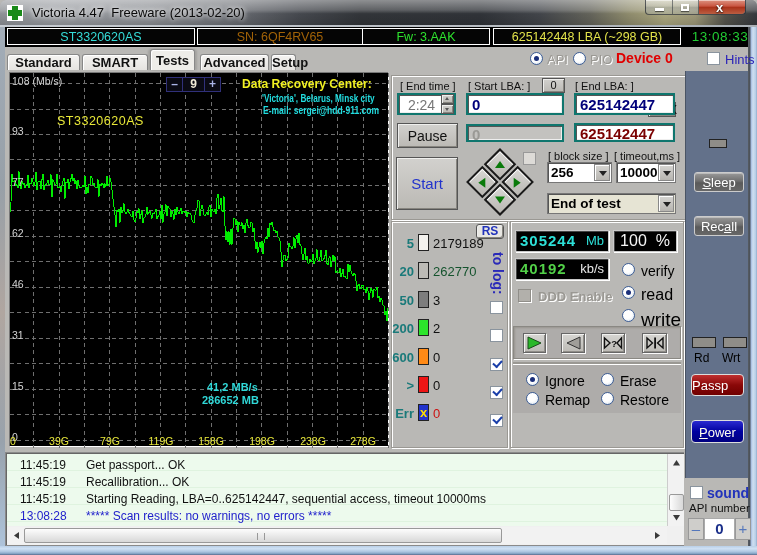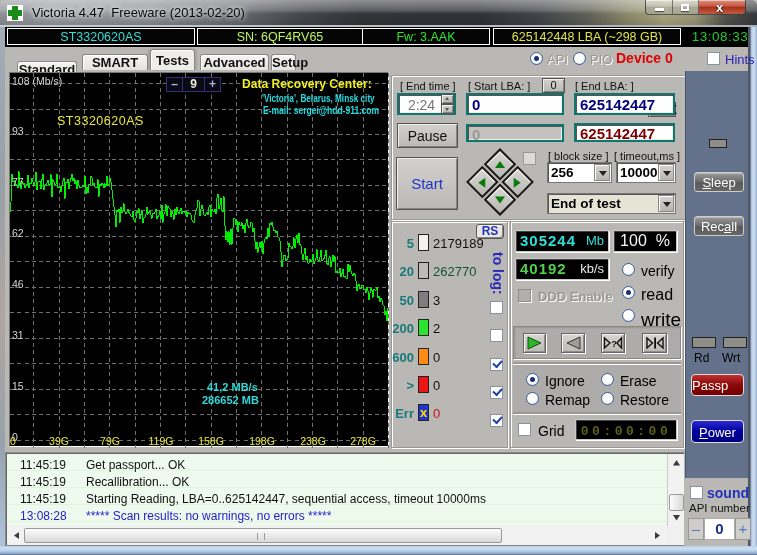--- a/index.html
+++ b/index.html
@@ -21,21 +21,21 @@
   background:linear-gradient(180deg,#dd9280 0%,#c85440 45%,#a93018 50%,#bb5e42 100%); }
 #glyph-min { position:absolute; left:50%; top:8px; width:9px; height:3px; margin-left:-4px; background:#fff; box-shadow:0 1px 1px rgba(0,0,0,.6); }
 #glyph-max { position:absolute; left:50%; top:4px; width:8px; height:7px; margin-left:-4px; border:2px solid #fff; box-shadow:0 1px 1px rgba(0,0,0,.5); }
 #glyph-x { position:absolute; left:50%; top:0px; margin-left:-6px; color:#fff; font-size:13px; font-weight:bold; text-shadow:0 1px 2px rgba(0,0,0,.85), 0 0 1px rgba(0,0,0,.5); }
 #brd-l { left:0; top:27px; width:5px; height:519px; background:linear-gradient(180deg,#a3adb8,#97a0a8 30%,#b0a6a0 55%,#98a2ac 80%,#aec3da); }
 #brd-r { left:748px; top:27px; width:9px; height:519px; background:linear-gradient(90deg,#565c63 0px,#4a5058 2px,#a3badf 3px,#cfe0f2 5px,#b4cbe4 8px,#88a5c4 9px); }
 #brd-b { left:0; top:546px; width:757px; height:9px; background:linear-gradient(180deg,#b9cfe7 0%,#cfe1f4 30%,#abc5e0 65%,#84a3c4 85%,#56688a 100%); }
 
 
 #infobar { left:5px; top:27px; width:743px; height:20px; background:#000; }
-.seg { position:absolute; top:1px; height:17px; border:1px solid #fff; background:#050505; color:#bef264; font-size:12.5px; text-align:center; line-height:16px; white-space:pre; }
+.seg { position:absolute; top:1px; height:17px; border:1px solid #fff; background:#050505; color:#a16207; font-size:12.5px; text-align:center; line-height:16px; white-space:pre; }
 
 
 #tabrow { left:5px; top:47px; width:743px; height:23px; background:#b9b8b5; }
 .tab { position:absolute; top:7px; height:16px; background:linear-gradient(180deg,#f5f4f2,#e5e3e0); border:1px solid #888; border-bottom:none; border-radius:3px 3px 0 0; font-size:13px; font-weight:bold; color:#111; text-align:center; padding-top:0px; box-shadow:inset 1px 1px 0 #fff; }
 .tab.active { top:2px; height:21px; padding-top:3px; background:#eeede9; z-index:3; box-shadow:inset 1px 1px 0 #fff, -2px 0 2px rgba(0,0,0,.12), 2px 0 2px rgba(0,0,0,.12); }
 .radio { position:absolute; width:13px; height:13px; border-radius:50%; background:radial-gradient(circle at 42% 38%,#ffffff 45%,#eef3f8 65%,#c5d2de); border:1.5px solid #3d5e96; }
 .radio.sel:before { content:""; position:absolute; left:3px; top:3px; width:5px; height:5px; border-radius:50%; background:#1a2f7a; }
 .cb { position:absolute; width:13px; height:13px; background:#fff; border:1px solid #8a949e; }
 .cb.chk:before { content:""; position:absolute; left:2px; top:1px; width:7px; height:4px; border-left:2px solid #1a3faa; border-bottom:2px solid #1a3faa; transform:rotate(-48deg); }
 
@@ -84,21 +84,21 @@
 
 <div class="abs" id="infobar">
   <div class="seg" style="left:2px; width:188px; color:#35dcd8;">ST3320620AS</div>
   <div class="seg" style="left:192px; width:166px;">SN: 6QF4RV65</div>
   <div class="seg" style="left:357px; width:128px; color:#2ee22e;">Fw: 3.AAK</div>
   <div class="seg" style="left:488px; width:188px; color:#e2e24a;">625142448 LBA (~298 GB)</div>
   <div class="abs" style="left:684px; top:2px; width:62px; font-size:13.5px; color:#22cc33; text-align:center; letter-spacing:0.5px;">13:08:33</div>
 </div>
 
 <div class="abs" id="tabrow">
-  <div class="tab" style="left:12px; width:60px;margin-top:7px;">Standard</div>
+  <div class="tab" style="left:2px; width:73px;">Standard</div>
   <div class="tab" style="left:77px; width:66px;">SMART</div>
   <div class="tab active" style="left:145px; width:45px;">Tests</div>
   <div class="tab" style="left:195px; width:69px;">Advanced</div>
   <div class="tab" style="left:266px; width:25px;">Setup</div>
   <div class="radio sel" style="left:525px; top:5px;"></div>
   <div class="abs" style="left:542px; top:5px; font-size:13px; color:#9a9893; text-shadow:1px 1px 0 #fff;">API</div>
   <div class="radio" style="left:568px; top:5px;"></div>
   <div class="abs" style="left:585px; top:5px; font-size:13px; color:#9a9893; text-shadow:1px 1px 0 #fff;">PIO</div>
   <div class="abs" style="left:611px; top:3px; font-size:14px; font-weight:bold; color:#e00000;">Device 0</div>
   <div class="cb" style="left:702px; top:5px;"></div>
@@ -306,25 +306,20 @@
     <div class="radio sel" style="left:13px; top:8px;"></div>
       <div class="abs" style="left:32px; top:8px; font-size:14px;">Ignore</div>
     <div class="radio" style="left:88px; top:8px;"></div>
       <div class="abs" style="left:107px; top:8px; font-size:14px;">Erase</div>
     <div class="radio" style="left:13px; top:27px;"></div>
       <div class="abs" style="left:32px; top:27px; font-size:14px;">Remap</div>
     <div class="radio" style="left:88px; top:27px;"></div>
       <div class="abs" style="left:107px; top:27px; font-size:14px;">Restore</div>
   </div>
 
-  <div class="abs" style="left:2px; top:192px; width:168px; height:33px; border-top:1px solid #fff; box-shadow:0 -2px 0 #9a9893;">
-    <div class="cb" style="left:5px; top:8px;"></div>
-    <div class="abs" style="left:25px; top:8px; font-size:14px;">Grid</div>
-    <div class="lcd" style="left:62px; top:4px; width:102px; height:21px; text-align:center;"><span style="color:#5e5e20; font-family:'Liberation Mono',monospace; font-size:13px; font-weight:bold; letter-spacing:3.5px;">00:00:00</span></div>
-  </div>
 </div>
 <style>
 .lcd { position:absolute; background:#000; border:1px solid #c9c9c9; box-shadow:inset 1px 1px 0 #444, 1px 1px 0 #fff; padding:1px 4px 0 4px; }
 .mbtn { position:absolute; top:6px; height:20px; background:linear-gradient(180deg,#d6d5d2,#bcbab5); border:1px solid #666; box-shadow:inset 1px 1px 0 #f2f2f0, inset -1px -1px 0 #8f8d88, 1px 1px 0 #fbfbfb; display:flex; align-items:center; justify-content:center; }
 </style>
 
 <div class="abs" style="left:685px; top:71px; width:63px; height:407px; background:#63718a; border-left:1px solid #4a5464;">
   <div class="abs" style="left:23px; top:68px; width:18px; height:9px; background:#8f8d88; border:1px solid #222;"></div>
   <div class="dkbtn" style="left:8px; top:101px;"><u>S</u>leep</div>
   <div class="dkbtn" style="left:8px; top:145px;">Rec<u>a</u>ll</div>

